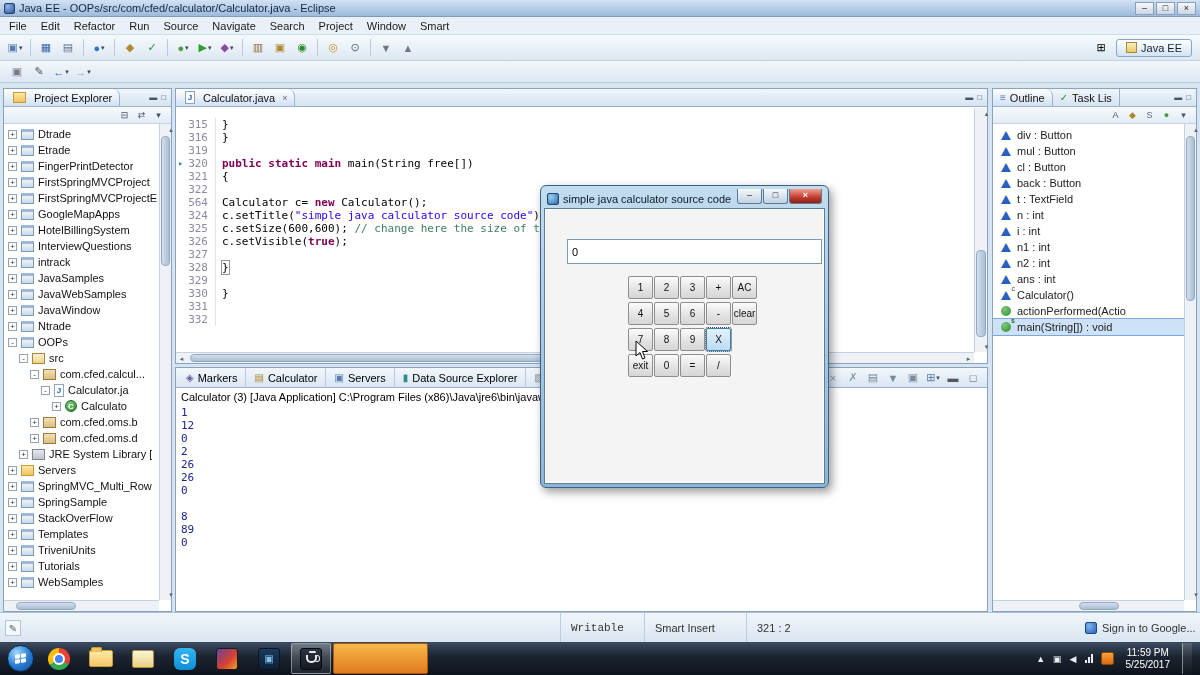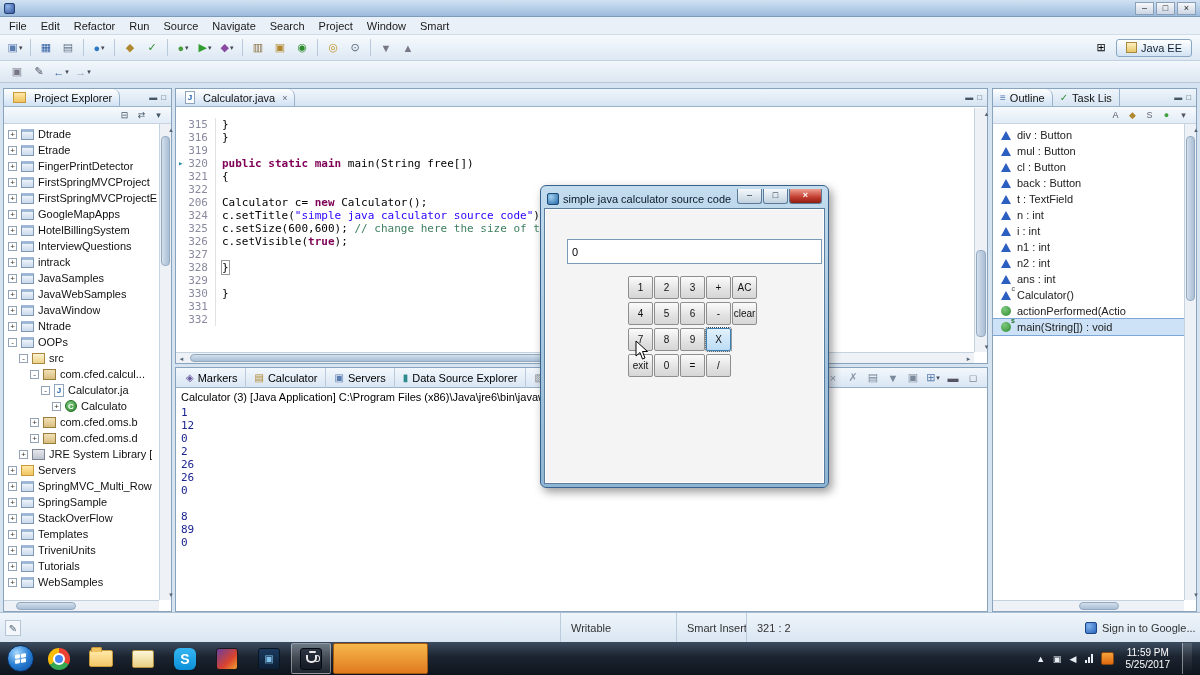--- a/index.html
+++ b/index.html
@@ -180,20 +180,21 @@
     color:#2b4fd0;text-decoration:underline;text-shadow:1px 1px 0 rgba(255,255,255,.55);}
   #cursor{position:absolute;left:635px;top:340px;z-index:70;}
 </style>
 </head>
 <body>
 
 <div id="screen">
 
   <div id="titlebar">
     <span id="title-icon"></span>
+    <span id="title-text">Java EE - OOPs/src/com/cfed/calculator/Calculator.java - Eclipse</span>
     <span class="win-btns">
       <span class="win-btn">–</span>
       <span class="win-btn">□</span>
       <span class="win-btn">×</span>
     </span>
   </div>
 
   <div id="menubar">
       <span class="menu-item">File</span>
       <span class="menu-item">Edit</span>
@@ -510,21 +511,21 @@
           </div>
           <div class="code-row">
             <span class="ln"><span class="ln-num">321</span></span>
             <span class="code-body"><span class="tok tok-plain">{</span></span>
           </div>
           <div class="code-row">
             <span class="ln"><span class="ln-num">322</span></span>
             <span class="code-body"></span>
           </div>
           <div class="code-row">
-            <span class="ln"><span class="ln-num">206</span></span>
+            <span class="ln"><span class="ln-num">564</span></span>
             <span class="code-body"><span class="tok tok-plain">Calculator c= </span><span class="tok tok-kw">new</span><span class="tok tok-plain"> Calculator();</span></span>
           </div>
           <div class="code-row">
             <span class="ln"><span class="ln-num">324</span></span>
             <span class="code-body"><span class="tok tok-plain">c.setTitle(</span><span class="tok tok-str">"simple java calculator source code"</span><span class="tok tok-plain">);</span></span>
           </div>
           <div class="code-row">
             <span class="ln"><span class="ln-num">325</span></span>
             <span class="code-body"><span class="tok tok-plain">c.setSize(600,600); </span><span class="tok tok-com">// change here the size of the wi</span></span>
           </div>
@@ -736,22 +737,22 @@
       <div class="vthumb" style="top:12px;height:165px;"></div>
       <span class="sarrow" style="bottom:0;">▾</span>
     </div>
     <div class="hscroll" style="left:0;right:12px;">
       <div class="hthumb" style="left:45%;width:40px;"></div>
     </div>
   </div>
 
   <div id="statusbar">
     <span id="sb-edit-icon">✎</span>
-    <span class="sb-item" style="left:560px;width:82px;">Writable</span>
-    <span class="sb-item" style="left:644px;width:100px;margin-left:32px;">Smart Insert</span>
+    <span class="sb-item" style="left:560px;width:82px;font-family:Liberation Mono, monospace;">Writable</span>
+    <span class="sb-item" style="left:644px;width:100px;">Smart Insert</span>
     <span class="sb-item" style="left:746px;width:85px;">321 : 2</span>
     <span id="sb-signin">
       <span id="signin-icon"></span>
       <span>Sign in to Google...</span>
     </span>
   </div>
 
   <div id="taskbar">
     <span id="start-button">
       <span id="start-orb">

